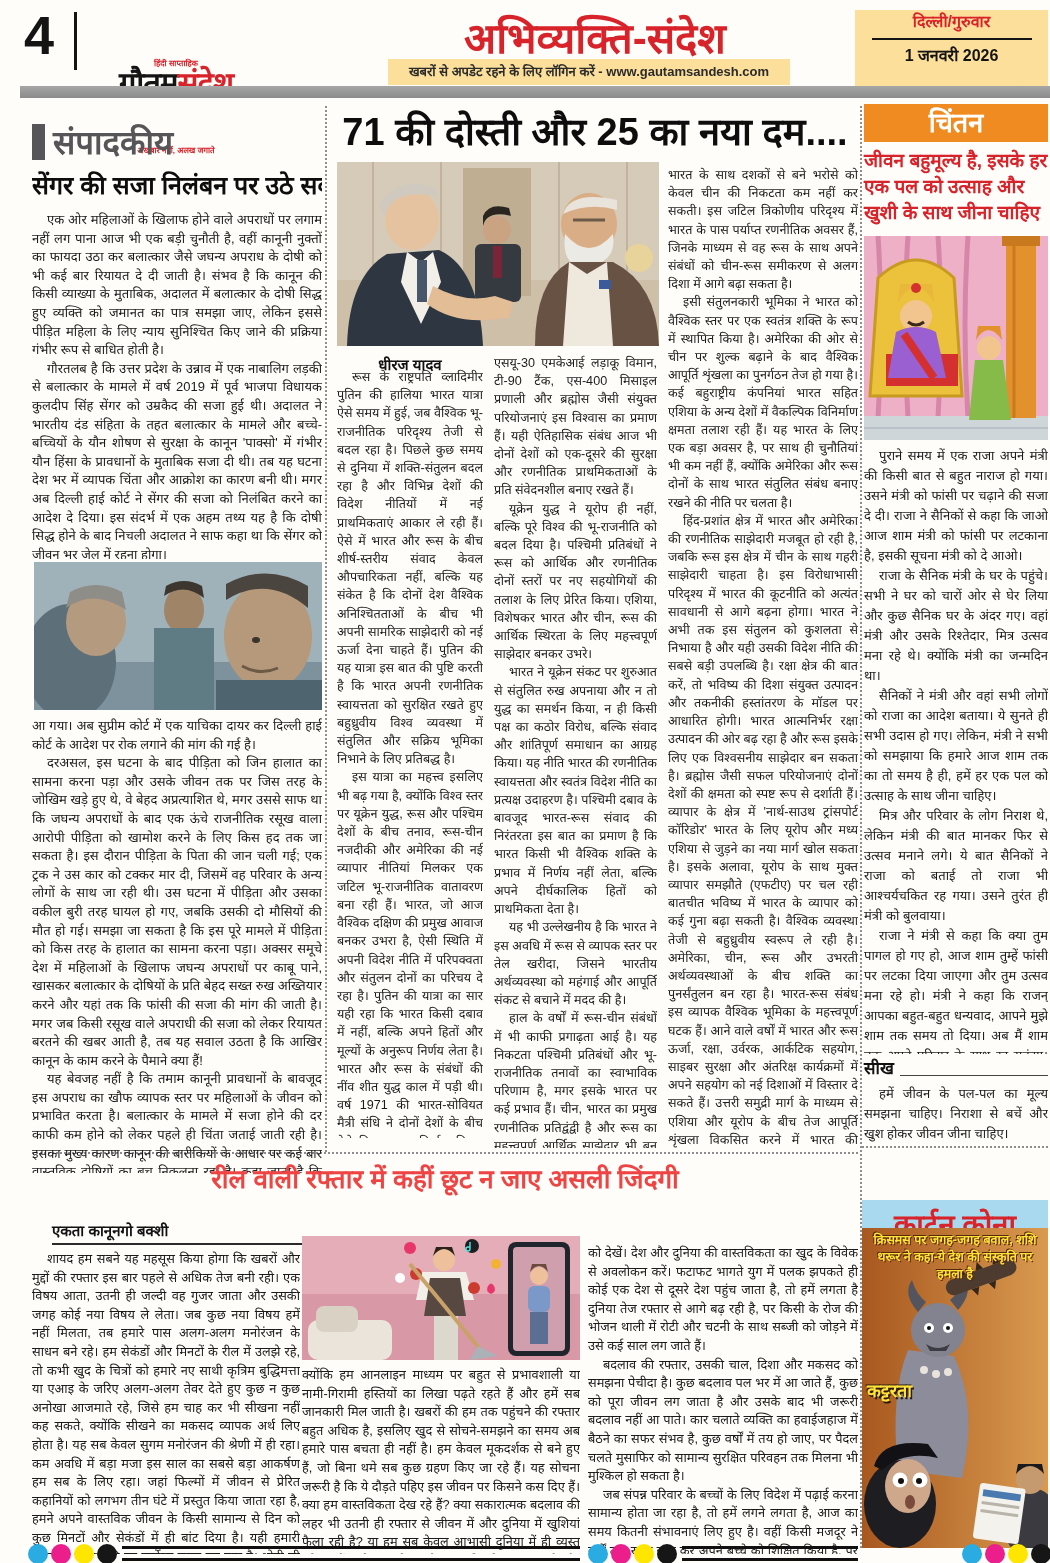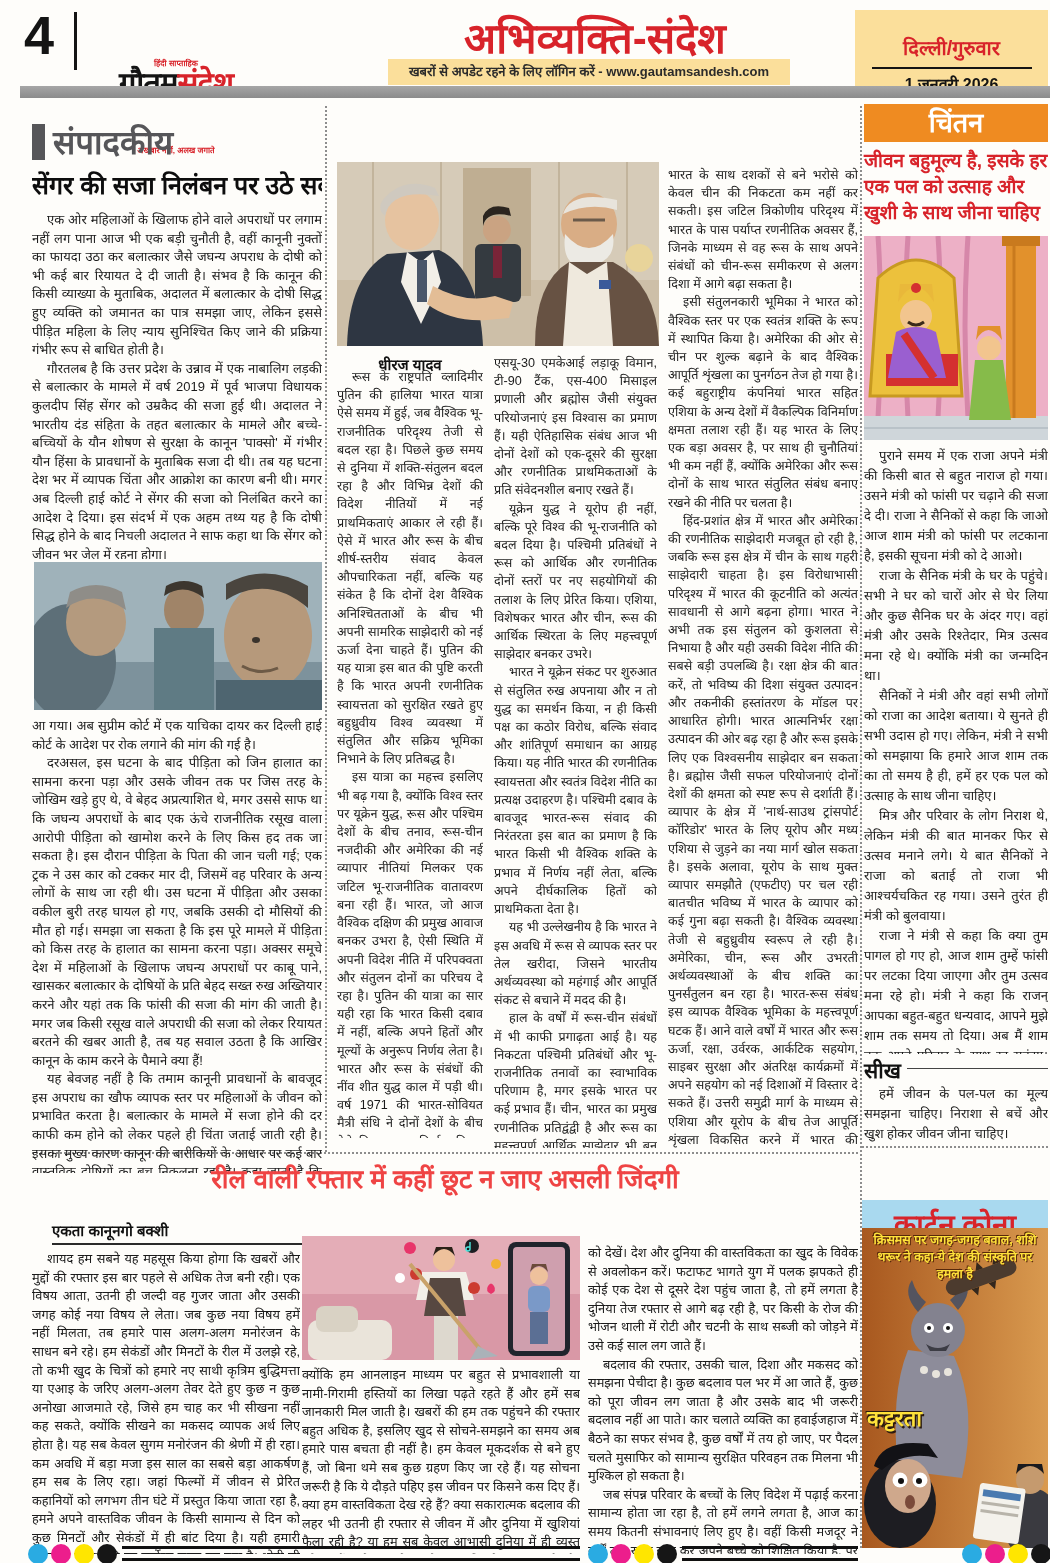--- a/index.html
+++ b/index.html
@@ -11,21 +11,21 @@
   .vline{left:74px;top:12px;width:3px;height:58px;background:#141414;}
   .logo{left:86px;top:12px;width:180px;text-align:center;line-height:1;}
   .logo .tag{font-size:8px;color:#d8232a;font-weight:bold;display:block;margin-top:48px;}
   .logo .main{font-size:31px;font-weight:bold;letter-spacing:-1px;}
   .logo .w1{color:#141414;} .logo .w2{color:#d8232a;}
   .masthead{left:330px;top:8px;width:530px;text-align:center;font-size:42px;font-weight:bold;
             color:#d8232a;white-space:nowrap;overflow:hidden;}
   .subline{left:388px;top:59px;width:402px;height:26px;background:#fbdf9b;text-align:center;
            font-size:13px;font-weight:bold;color:#2b2b2b;line-height:26px;white-space:nowrap;overflow:hidden;}
   .datebox{left:855px;top:10px;width:193px;height:76px;background:#fbdf9b;text-align:center;}
-  .datebox .ed{font-size:20px;font-weight:bold;color:#d8232a;margin-top:24px;}
+  .datebox .ed{font-size:16px;font-weight:bold;color:#d8232a;margin-top:0;}
   .datebox .dl{width:160px;height:2px;background:#141414;margin:6px auto 4px auto;}
   .datebox .dt{font-size:16px;font-weight:bold;color:#141414;}
   .graybar{left:20px;top:86px;width:1030px;height:12px;background:linear-gradient(#a6a6a6,#8b8b8b);}
   
   .vsep{border-left:2px dotted #8d8d8d;width:0;}
   .hsep{border-top:2px dotted #8d8d8d;height:0;}
   
   .btxt{text-align:justify;color:#1b1b1b;overflow:hidden;}
   .btxt p{margin:0;text-indent:15px;}
   .ed-txt{font-size:13px;line-height:18.6px;}
@@ -36,32 +36,32 @@
   .ed-secrow{display:flex;align-items:center;gap:8px;}
   .ed-block{width:13px;height:36px;background:#565659;}
   .ed-sec{font-size:33px;font-weight:bold;color:#565659;}
   .ed-head{font-size:25px;font-weight:bold;color:#0d0d0d;white-space:nowrap;overflow:hidden;}
   
   .ma-head{text-align:center;font-size:38px;font-weight:bold;color:#0d0d0d;white-space:nowrap;overflow:hidden;}
   .byline{font-weight:bold;font-size:15px;text-align:center;color:#111;}
   
   .ch-header{background:#ef8b21;color:#fff;font-size:27px;font-weight:bold;text-align:center;line-height:38px;height:38px;}
   .ch-head{color:#d8232a;font-size:19px;line-height:26px;font-weight:bold;}
-  .seekh{display:flex;align-items:center;gap:6px;font-weight:bold;font-size:21px;color:#111;}
+  .seekh{display:flex;align-items:flex-end;gap:6px;font-weight:bold;font-size:17px;color:#111;}
   .seekh .ln{flex:1;border-bottom:1.5px solid #444;margin-bottom:3px;}
   
   .re-head{text-align:center;font-size:26px;font-weight:bold;color:#ef4444;white-space:nowrap;overflow:hidden;}
   .re-byline{font-weight:bold;font-size:15px;color:#111;border-bottom:2px solid #2a2a2a;padding-bottom:3px;}
   
   .cc-header{background:#a9d9ef;color:#d8232a;font-size:29px;font-weight:bold;text-align:center;line-height:50px;height:50px;margin-top:28px;}
   .cc-draw{overflow:hidden;}
   .cc-caption{position:absolute;left:3px;top:4px;right:3px;text-align:center;color:#ffe23a;font-weight:bold;
               font-size:12.5px;line-height:17px;text-shadow:1px 1px 0 #58280a,-1px -1px 0 #58280a;}
-  .cc-label{position:absolute;left:5px;top:150px;color:#ffe23a;font-weight:bold;font-size:22px;
-            text-shadow:1.5px 1.5px 0 #2a1a10,-1px -1px 0 #2a1a10;margin-top:24px;}
+  .cc-label{position:absolute;left:5px;top:150px;color:#ffe23a;font-weight:bold;font-size:18px;
+            text-shadow:1.5px 1.5px 0 #2a1a10,-1px -1px 0 #2a1a10;}
   .cc-bubble{position:absolute;left:80px;top:64px;width:100px;height:152px;background:#fff;border:1.5px solid #777;
              border-radius:6px;display:flex;align-items:center;justify-content:center;text-align:center;
              font-size:18px;line-height:1.6;font-weight:bold;color:#111;padding:2px;}
   
   .rule{height:9px;border-top:3.5px solid #101010;border-bottom:3.5px solid #101010;}
   .dot{position:absolute;width:20px;height:20px;border-radius:50%;}
   svg{display:block;}
 </style>
 </head>
 <body>
@@ -119,20 +119,21 @@
       </svg>
     </div>
     <div class="abs btxt ed-txt" style="left:0;top:598px;width:290px;height:456px;">
       <p style="text-indent:0">आ गया। अब सुप्रीम कोर्ट में एक याचिका दायर कर दिल्ली हाई कोर्ट के आदेश पर रोक लगाने की मांग की गई है।</p>
       <p>दरअसल, इस घटना के बाद पीड़िता को जिन हालात का सामना करना पड़ा और उसके जीवन तक पर जिस तरह के जोखिम खड़े हुए थे, वे बेहद अप्रत्याशित थे, मगर उससे साफ था कि जघन्य अपराधों के बाद एक ऊंचे राजनीतिक रसूख वाला आरोपी पीड़िता को खामोश करने के लिए किस हद तक जा सकता है। इस दौरान पीड़िता के पिता की जान चली गई; एक ट्रक ने उस कार को टक्कर मार दी, जिसमें वह परिवार के अन्य लोगों के साथ जा रही थी। उस घटना में पीड़िता और उसका वकील बुरी तरह घायल हो गए, जबकि उसकी दो मौसियों की मौत हो गई। समझा जा सकता है कि इस पूरे मामले में पीड़िता को किस तरह के हालात का सामना करना पड़ा। अक्सर समूचे देश में महिलाओं के खिलाफ जघन्य अपराधों पर काबू पाने, खासकर बलात्कार के दोषियों के प्रति बेहद सख्त रुख अख्तियार करने और यहां तक कि फांसी की सजा की मांग की जाती है। मगर जब किसी रसूख वाले अपराधी की सजा को लेकर रियायत बरतने की खबर आती है, तब यह सवाल उठता है कि आखिर कानून के काम करने के पैमाने क्या हैं!</p>
       <p>यह बेवजह नहीं है कि तमाम कानूनी प्रावधानों के बावजूद इस अपराध का खौफ व्यापक स्तर पर महिलाओं के जीवन को प्रभावित करता है। बलात्कार के मामले में सजा होने की दर काफी कम होने को लेकर पहले ही चिंता जताई जाती रही है। इसका मुख्य कारण कानून की बारीकियों के आधार पर कई बार वास्तविक दोषियों का बच निकलना रहा है। कहा जाता है कि न्याय केवल होना ही नहीं चाहिए, बल्कि न्याय होते हुए दिखना भी चाहिए। मगर राजनीति या अन्य क्षेत्र में खासा प्रभाव रखने वाले सजायाफ्ता दोषी भी जब कानून से रियायत हासिल कर लेते हैं, तब न्याय की अवधारणा को गहरी चोट लगती है।</p>
     </div>
   </div>
 
   <div class="abs" style="left:332px;top:104px;width:526px;height:1048px;">
+    <div class="abs ma-head" style="left:0;top:0;width:526px;">71 की दोस्ती और 25 का नया दम....</div>
 
     <div class="abs" style="left:5px;top:58px;width:322px;height:184px;">
       <svg width="322" height="184" viewBox="0 0 322 184">
         <rect width="322" height="184" fill="#d6cbb8"></rect>
         <rect y="118" width="322" height="66" fill="#cdbfa8"></rect>
         <g stroke="#c2b49c" stroke-width="2">
           <line x1="36" y1="0" x2="36" y2="118"></line>
             <line x1="104" y1="0" x2="104" y2="118"></line>
           <line x1="222" y1="0" x2="222" y2="118"></line>
             <line x1="290" y1="0" x2="290" y2="118"></line>

